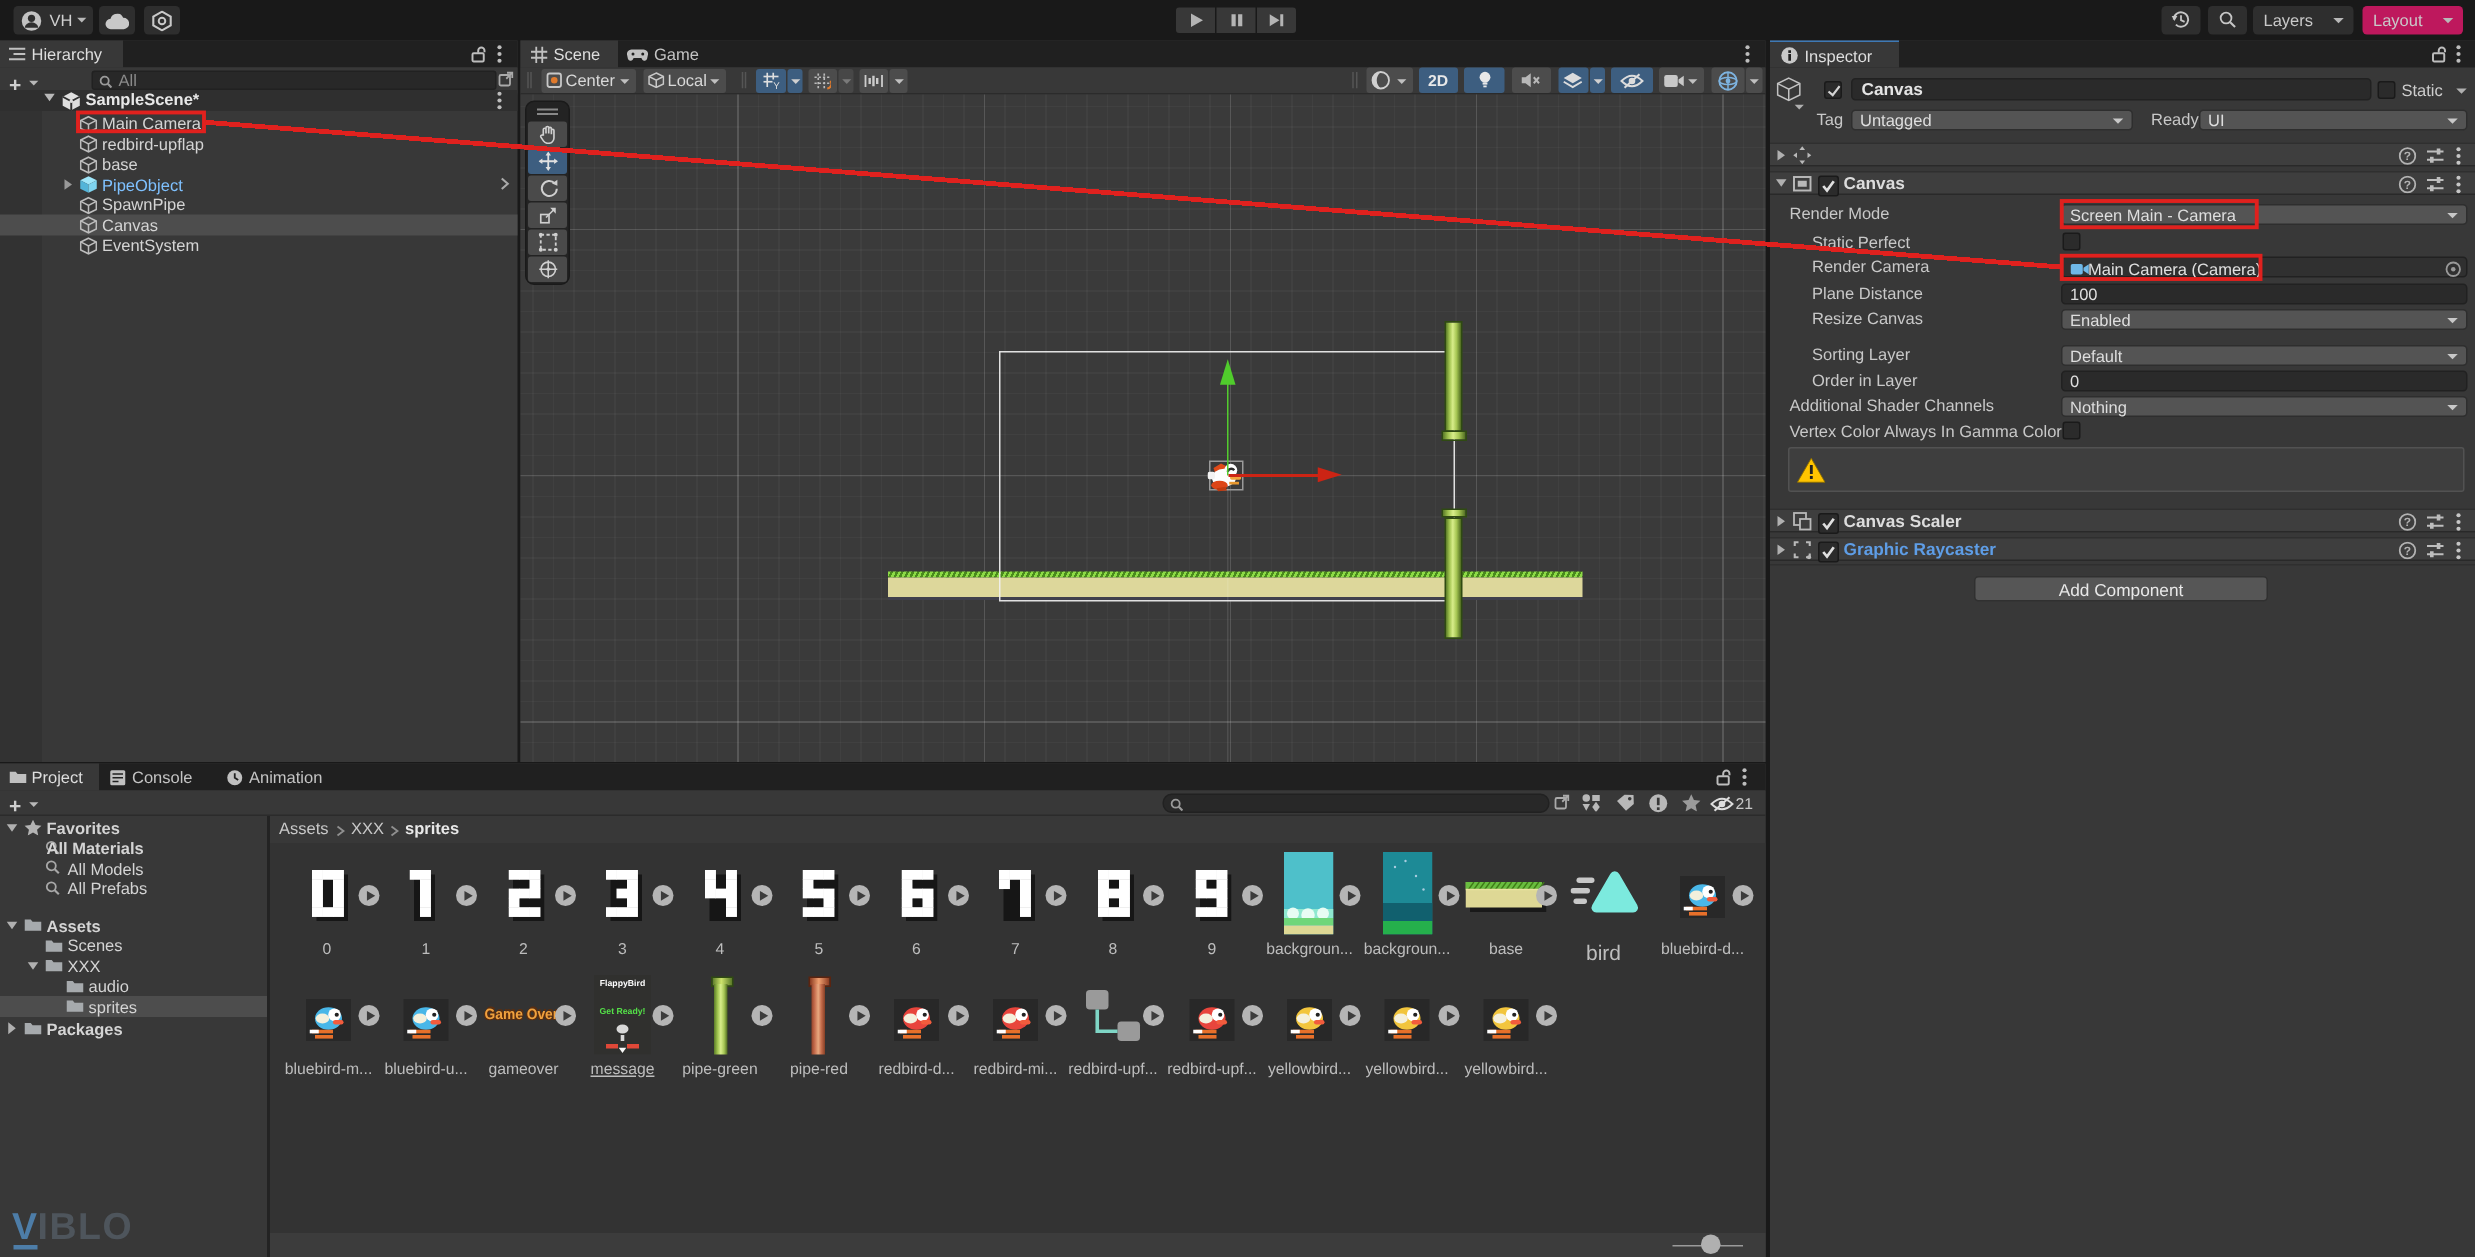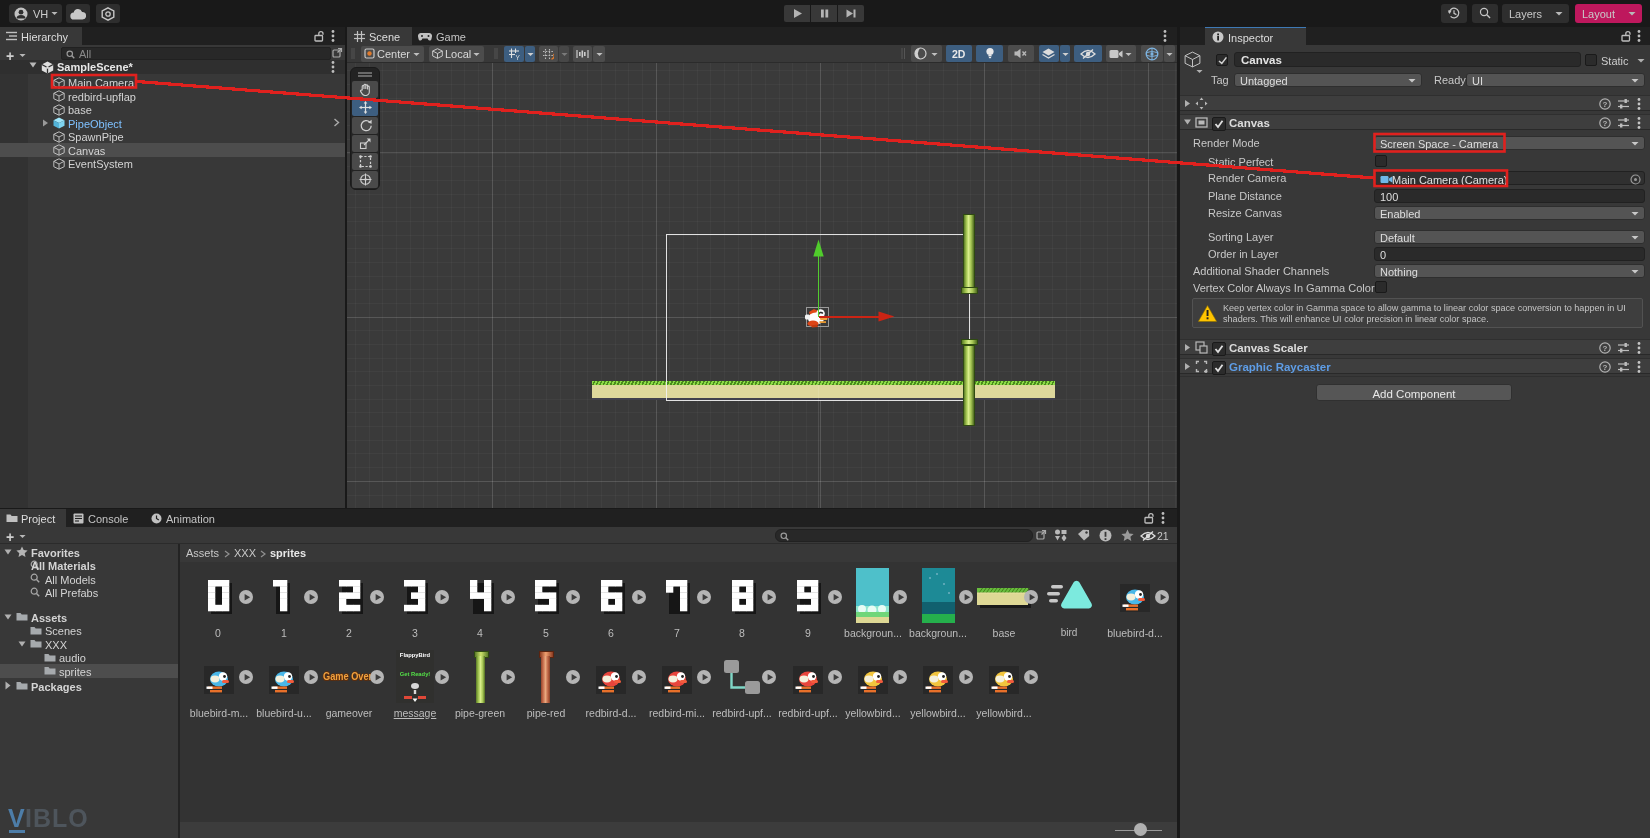--- a/index.html
+++ b/index.html
@@ -570,21 +570,21 @@
         <g stroke="#cfcfcf" stroke-width="1">
           <line x1="6.5" y1="0.5" x2="6.5" y2="12.5"></line>
           <line x1="0.5" y1="6.5" x2="12.5" y2="6.5"></line>
         </g>
         <circle cx="6.5" cy="6.5" r="1.2" fill="#cfcfcf"></circle>
       </svg>
     </span>
   </div>
 <div style="position:absolute;left:1180px;top:27px;width:470px;height:811px;background:#383838;"></div>
 <div style="position:absolute;left:1180px;top:27px;width:470px;height:18px;background:#202020;"></div>
-<div style="position:absolute;left:1180px;top:27px;width:101px;height:18px;background:#383838;border-top:1.5px solid #3e79b5;box-sizing:border-box;margin-left:25px;">
+<div style="position:absolute;left:1180px;top:27px;width:86px;height:18px;background:#383838;border-top:1.5px solid #3e79b5;box-sizing:border-box;">
     <span style="position:absolute;left:7px;top:3px;">
       <svg width="12" height="12" viewBox="0 0 12 12" style="">
         <circle cx="6" cy="6" r="5.5" fill="#c8c8c8"></circle>
         <rect x="5.2" y="5" width="1.8" height="4.5" fill="#202020"></rect>
         <rect x="5.2" y="2.5" width="1.8" height="1.8" fill="#202020"></rect>
       </svg>
     </span>
     <span style="position:absolute;left:23px;top:3.5px;font-size:11px;color:#dedede;">Inspector</span>
   </div>
 <div style="position:absolute;left:1620px;top:30px;width:12px;height:12px;">
@@ -721,21 +721,21 @@
     <span style="position:absolute;left:457px;top:1px;">
       <svg width="4" height="14" viewBox="0 0 4 14" style="">
         <circle cx="2" cy="2.5" r="1.4" fill="#c6c6c6"></circle>
         <circle cx="2" cy="7" r="1.4" fill="#c6c6c6"></circle>
         <circle cx="2" cy="11.5" r="1.4" fill="#c6c6c6"></circle>
       </svg>
     </span>
   </div>
 <div style="position:absolute;left:1193px;top:138px;font-size:11px;color:#c8c8c8;white-space:nowrap;line-height:1;">Render Mode</div>
 <div class="ddown" style="left:1374px;top:136px;width:271px;height:14px;">
-    <span style="position:absolute;left:5px;top:1px;">Screen Space - Camera</span>
+    <span style="position:absolute;left:5px;top:1px;">Screen Main - Camera</span>
     <span style="position:absolute;right:5px;top:4px;">
       <svg width="8" height="6" viewBox="0 0 8 6" style="">
         <polygon points="0.5,1.0 7.5,1.0 4.0,4.5" fill="#c8c8c8"></polygon>
       </svg>
     </span>
   </div>
 <div style="position:absolute;left:1208px;top:156.5px;font-size:11px;color:#c8c8c8;white-space:nowrap;line-height:1;">Static Perfect</div>
 <div style="position:absolute;left:1375px;top:155px;width:12px;height:12px;background:#2b2b2b;border:1px solid #1a1a1a;border-radius:2px;box-sizing:border-box;">
     <svg width="10" height="10" viewBox="0 0 10 10" style=""></svg>
   </div>
@@ -795,21 +795,20 @@
     <svg width="10" height="10" viewBox="0 0 10 10" style=""></svg>
   </div>
 <div style="position:absolute;left:1192px;top:298px;width:451px;height:30px;background:#3e3e3e;border:1px solid #525252;border-radius:2px;box-sizing:border-box;">
     <span style="position:absolute;left:5px;top:6px;">
       <svg width="19" height="17" viewBox="0 0 19 17" style="">
         <polygon points="9.5,0.5 18.7,16.5 0.3,16.5" fill="#ffc400" stroke="#8a6d00" stroke-width="0.6"></polygon>
         <rect x="8.6" y="5" width="1.9" height="6" fill="#202020"></rect>
         <rect x="8.6" y="12.3" width="1.9" height="2" fill="#202020"></rect>
       </svg>
     </span>
-    <div style="position:absolute;left:30px;top:4px;font-size:9.1px;color:#c5c5c5;line-height:11px;white-space:nowrap;">Keep vertex color in Gamma space to allow gamma to linear color space conversion to happen in UI<br>shaders. This will enhance UI color precision in linear color space.</div>
   </div>
 <div class="hdr" style="left:1180px;top:339px;width:470px;height:16px;">
     <span style="position:absolute;left:3px;top:3px;">
       <svg width="9" height="9" viewBox="0 0 9 9" style="">
         <polygon points="2,1 2,8 7,4.5" fill="#b0b0b0"></polygon>
       </svg>
     </span>
     <span style="position:absolute;left:15px;top:1px;">
       <svg width="13" height="13" viewBox="0 0 13 13" style="">
         <rect x="1" y="1" width="8" height="8" fill="none" stroke="#b9b9b9" stroke-width="1.2"></rect>
@@ -1384,21 +1383,21 @@
 <div style="position:absolute;left:1047px;top:579px;width:46px;height:32px;">
     <svg width="46" height="32" viewBox="0 0 46 32" style="">
       <g fill="#c8c8c8">
         <rect x="4" y="6" width="12" height="3.6" rx="1.8"></rect>
         <rect x="0" y="13" width="13" height="3.6" rx="1.8"></rect>
         <rect x="2" y="20" width="9" height="3.6" rx="1.8"></rect>
       </g>
       <path d="M29.5 1.8 a3.5 3.5 0 0 1 3 1.8 l12 20.8 a3.3 3.3 0 0 1 -2.9 5 h-24.2 a3.3 3.3 0 0 1 -2.9-5 l12-20.8 a3.5 3.5 0 0 1 3-1.8 z" fill="#7ceade"></path>
     </svg>
   </div>
-<div style="position:absolute;left:1039px;top:627px;width:60px;text-align:center;font-size:10px;color:#bdbdbd;">bird</div>
+<div style="position:absolute;left:1039px;top:627px;width:60px;text-align:center;font-size:14px;color:#bdbdbd;">bird</div>
 <div style="position:absolute;left:1120px;top:584px;width:30px;height:28px;background:#282828;">
     <span style="position:absolute;left:2px;top:3px;">
       <svg width="26" height="26" viewBox="0 0 26 26" style="">
         <ellipse cx="13.0" cy="10.0" rx="9.0" ry="7.5" fill="#49b7e8"></ellipse>
         <circle cx="17.0" cy="7.5" r="4.2" fill="#fff"></circle>
         <circle cx="18.5" cy="7.5" r="1.4" fill="#222"></circle>
         <ellipse cx="9.0" cy="10.0" rx="4.5" ry="3.4" fill="#f4f0dc"></ellipse>
         <rect x="16.0" y="11.0" width="7.0" height="3.0" rx="1.5" fill="#f25c3d"></rect>
         <rect x="2.0" y="17.5" width="14.0" height="2.4" fill="#e8702a"></rect>
         <rect x="4.0" y="21.0" width="12.0" height="2.4" fill="#e8702a"></rect>

